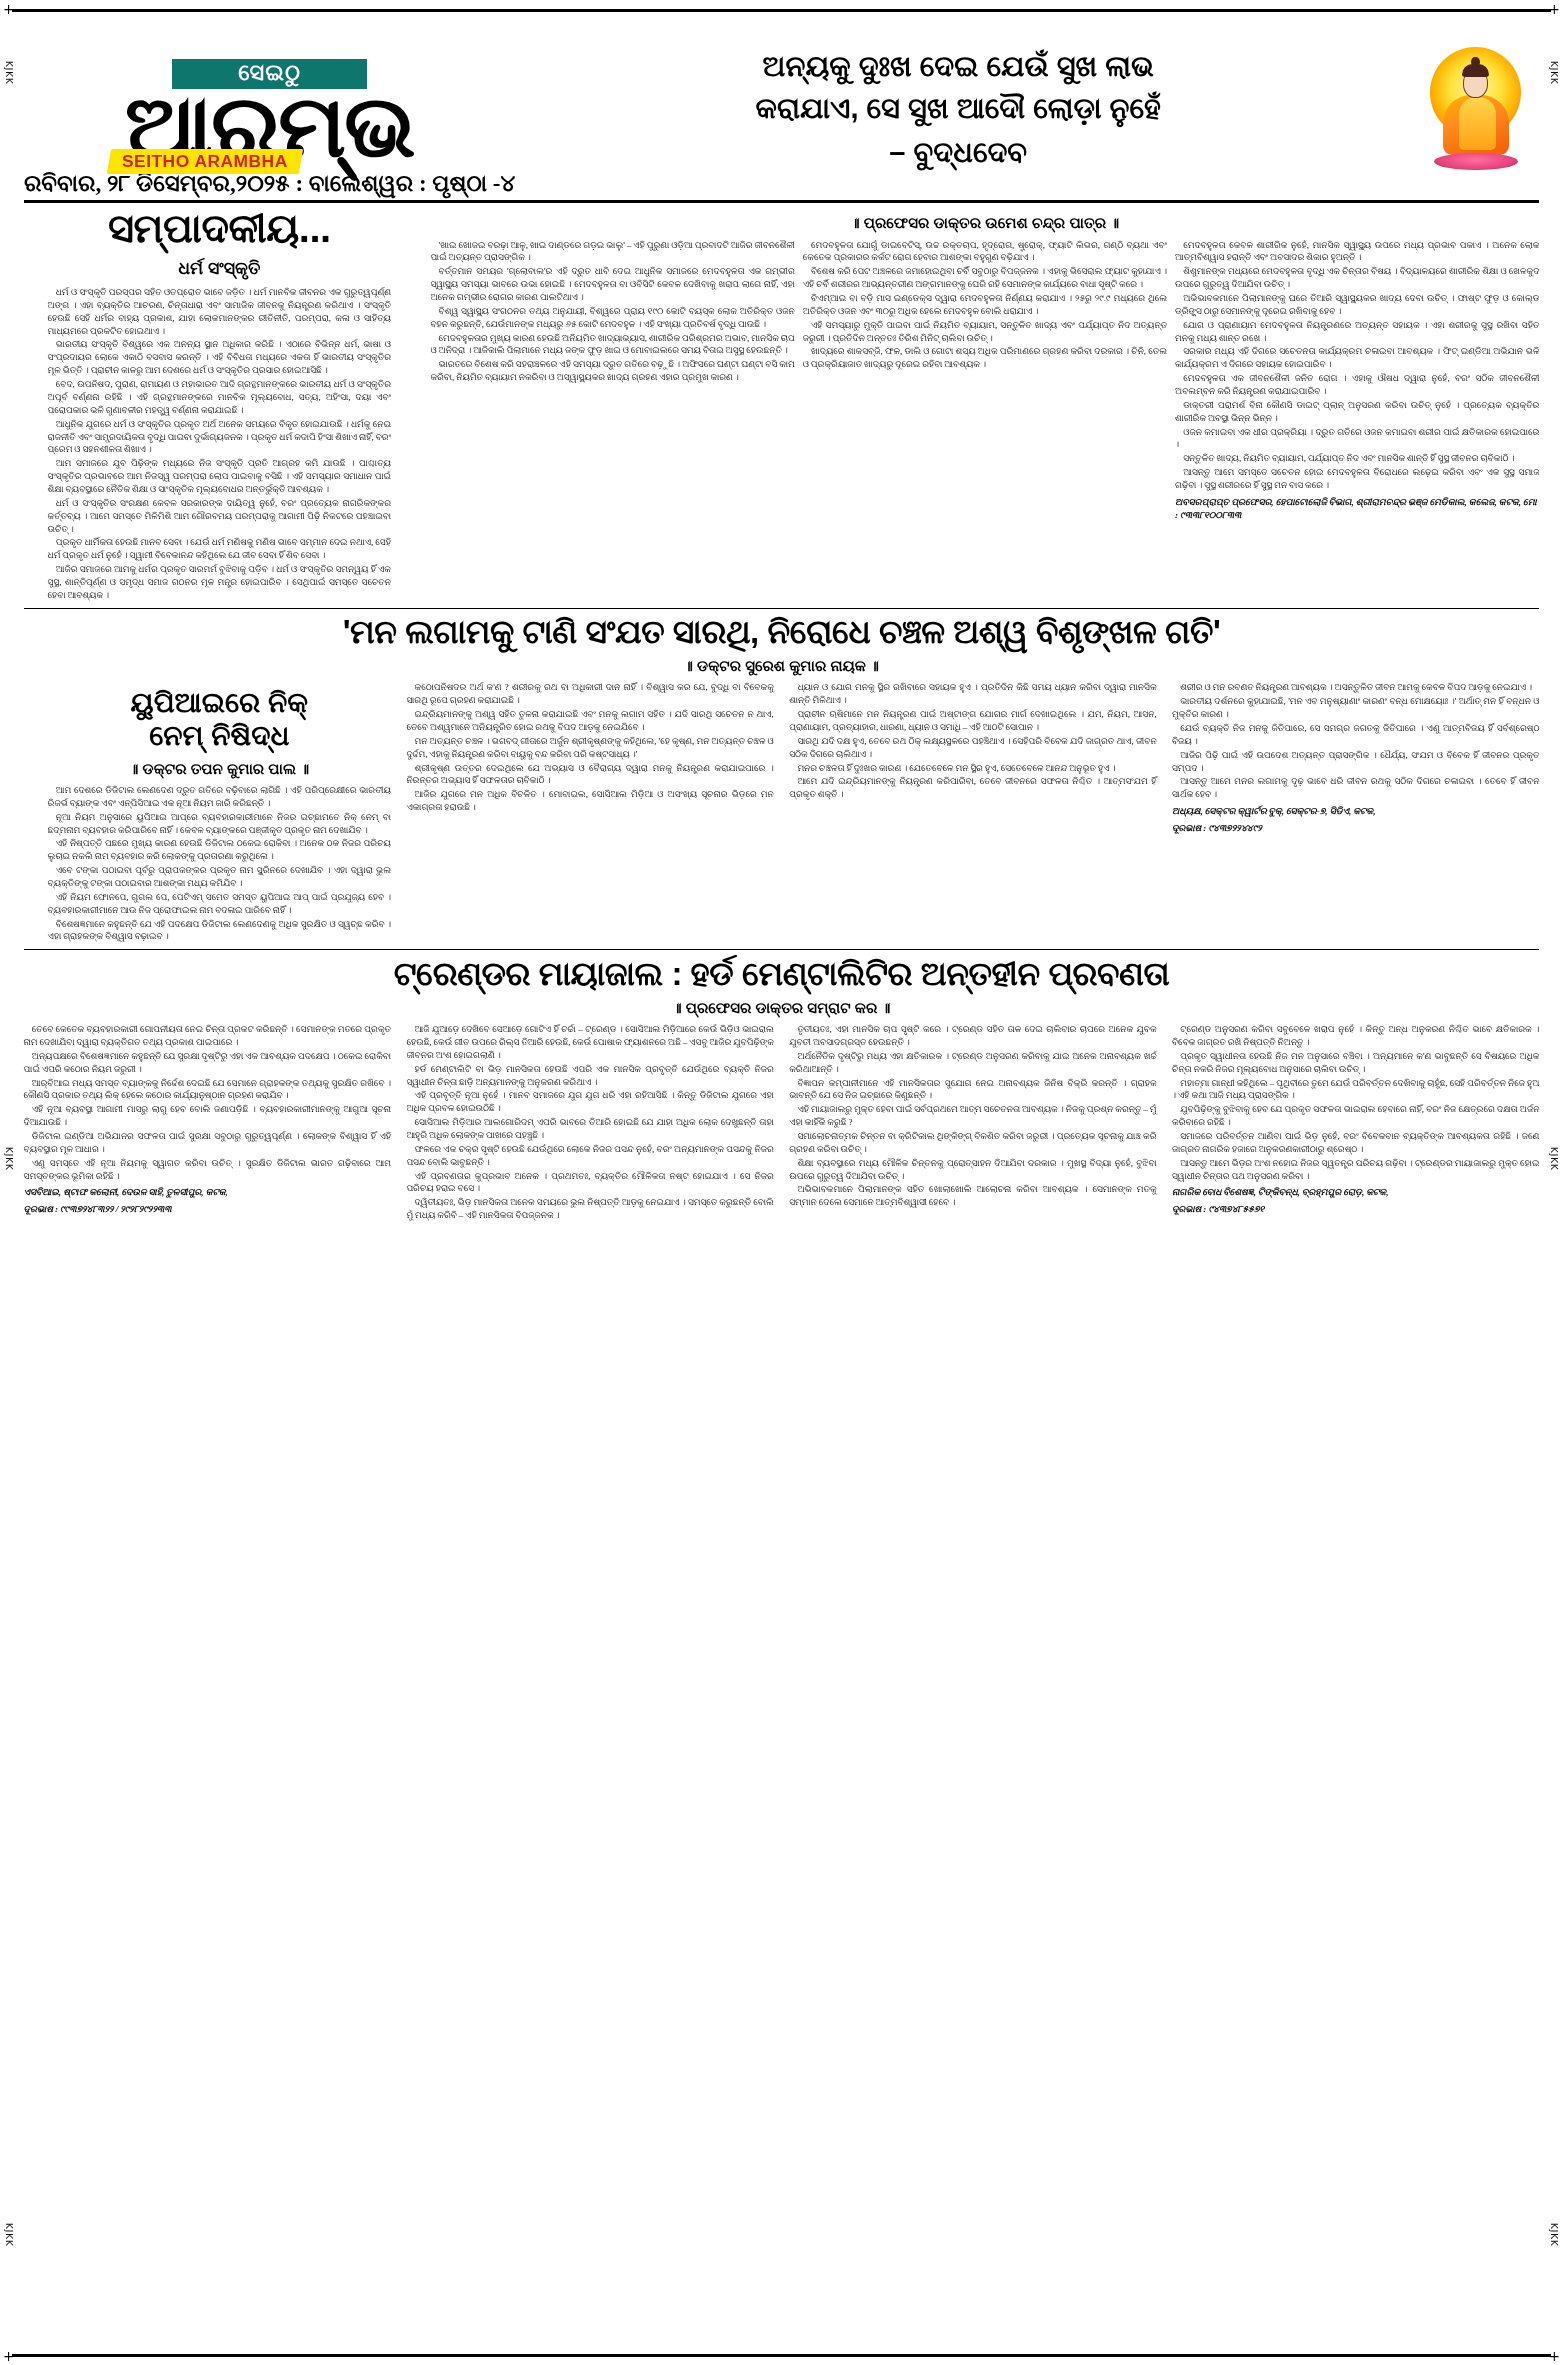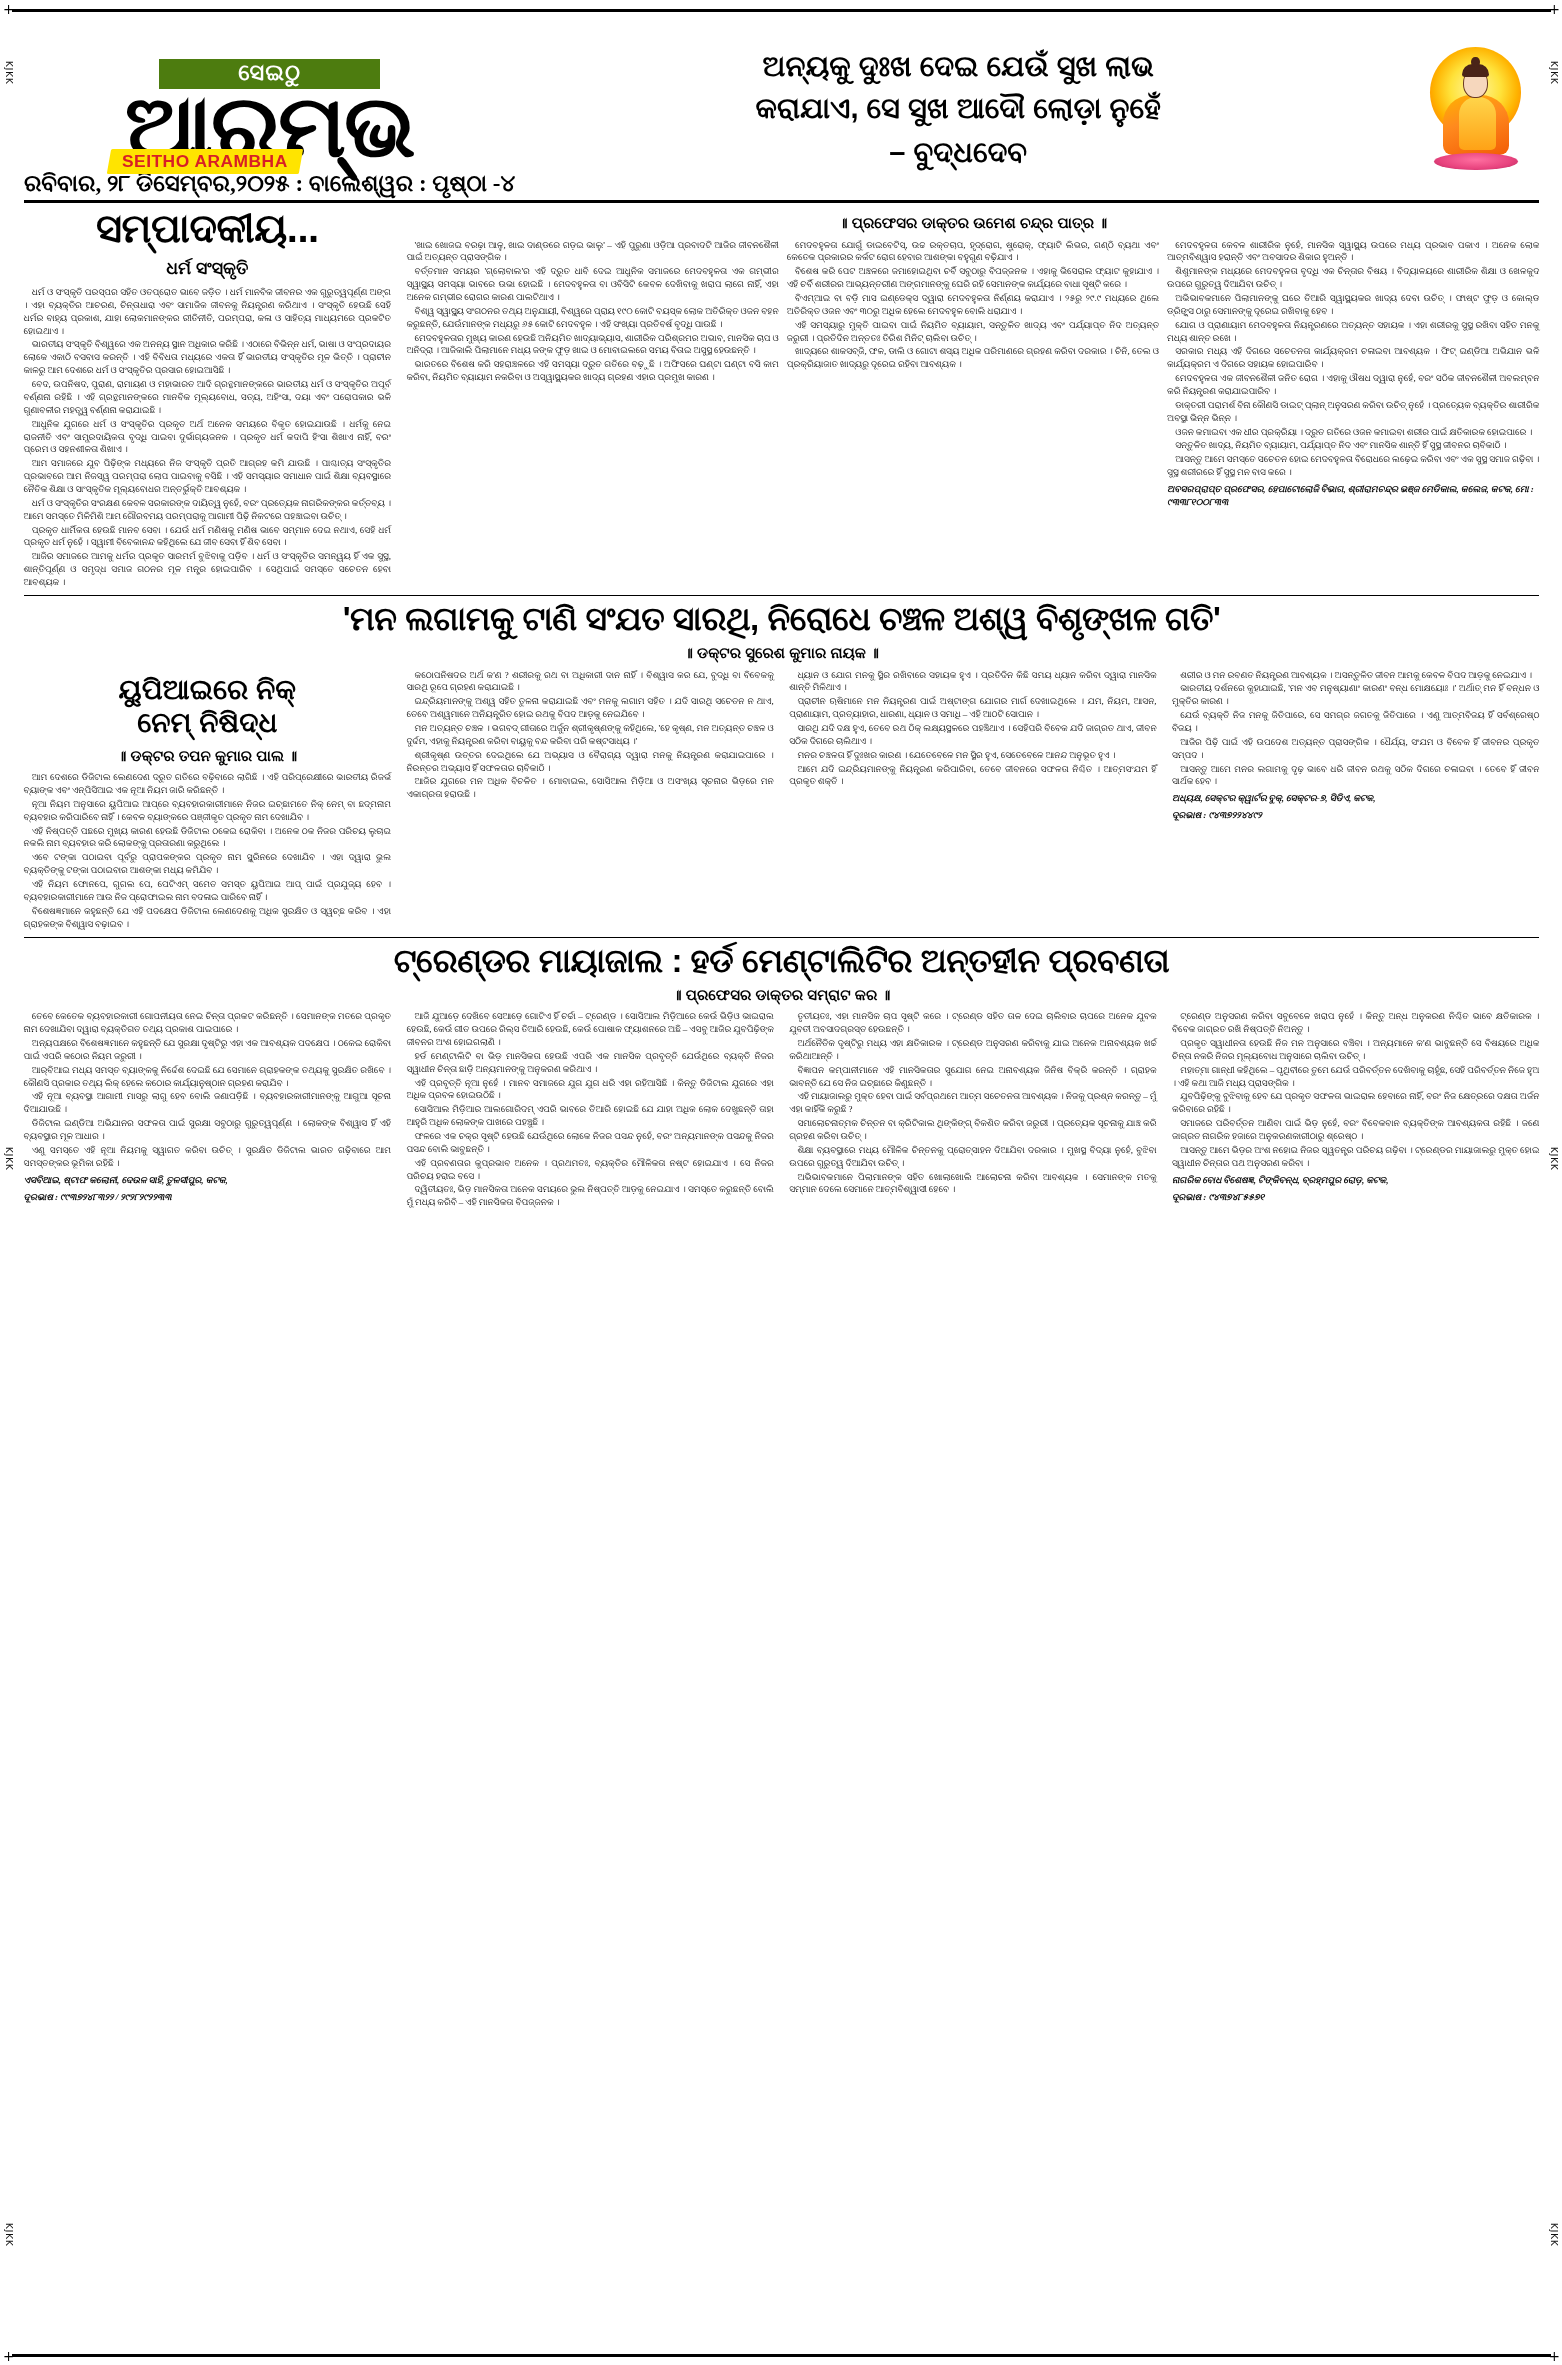--- a/index.html
+++ b/index.html
@@ -50,23 +50,23 @@
     position: relative;
   }
   .logo-block {
     width: 492px;
     display: flex;
     flex-direction: column;
     align-items: center;
     position: relative;
   }
   .logo-top-band {
-    background: #4d7c0f;
+    background: #0f766e;
     color: #fff;
-    width: 221px;
+    width: 195px;
     text-align: center;
     font-size: 22.5px;
     font-weight: 700;
     line-height: 1.15;
     padding: 1px 0 3.1px;
     font-family: "Liberation Sans", sans-serif;
     letter-spacing: 1px;
   }
   .logo-main {
     font-size: 86px;
@@ -151,21 +151,21 @@
   .buddha .base {
     position:absolute; left:17.4px; bottom:3.1px; width:84px; height:17.4px; border-radius:50%;
     background: radial-gradient(ellipse at 50% 40%, #ff6fa0 0%, #e8437e 60%, #b3265c 100%);
   }
 
   
   .band { position: relative; }
   .rule-h { border-top: 1.5px solid #000; margin: 5.1px 0; }
   .cols4 { display: grid; grid-template-columns: repeat(4, 1fr); column-gap: 15.4px; }
   .cols3 { display: grid; grid-template-columns: repeat(3, 1fr); column-gap: 8px; }
-  .col { position: relative; }
+  .col { position: relative; margin-left: 24px; }
 
   
   .kicker {
     font-family: "Liberation Sans", sans-serif;
     font-weight: 900;
     font-size: 40px;
     line-height: 1.06;
     text-align: center;
     letter-spacing: -0.5px;
   }

